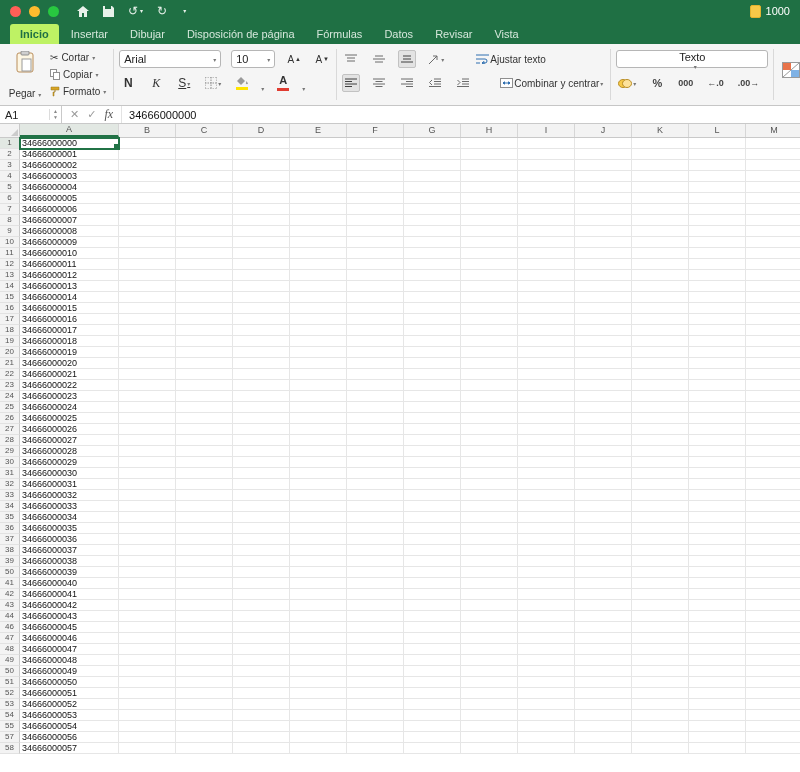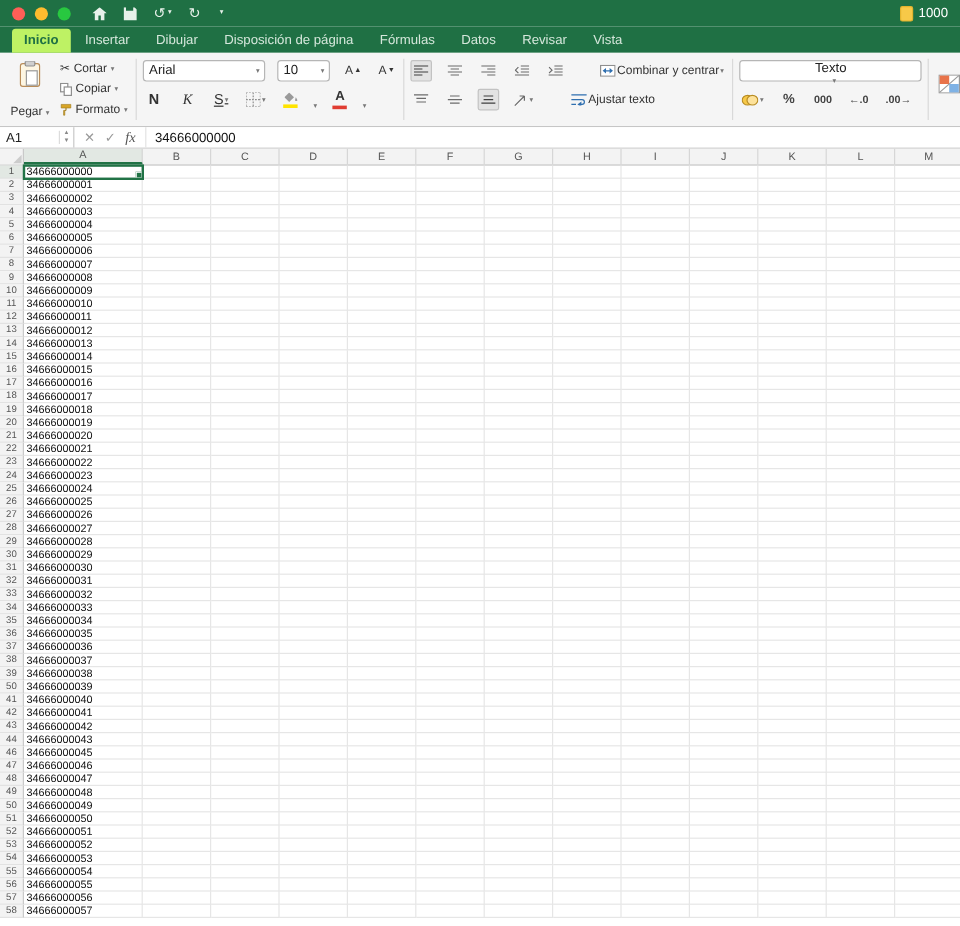--- a/index.html
+++ b/index.html
@@ -204,20 +204,50 @@
         <span class="bar" style="background:#e03c31;"></span>
       </div>
       <span class="car">▾</span>
     </div>
   </div>
 
   <div class="vsep"></div>
 
   <div class="group">
     <div class="grow">
+      <div class="ibtn">
+        <svg width="12" height="10" viewBox="0 0 12 10">
+            <path d="M0 1 H12 M2 4 H10 M2 7 H10" stroke="#6b6b6b" fill="none"></path>
+          </svg>
+      </div>
+      <div class="ibtn">
+        <svg width="12" height="10" viewBox="0 0 12 10">
+            <path d="M2 2 H10 M0 5 H12 M2 8 H10" stroke="#6b6b6b" fill="none"></path>
+          </svg>
+      </div>
+      <div class="ibtn pressed">
+        <svg width="12" height="10" viewBox="0 0 12 10">
+            <path d="M2 2 H10 M2 5 H10 M0 8 H12" stroke="#3f3f3f" fill="none"></path>
+          </svg>
+      </div>
+      <div class="ibtn">
+        <svg width="12" height="11" viewBox="0 0 12 11">
+            <path d="M1 10 L9 2 M9 2 L9 6 M9 2 L5 2" stroke="#6b6b6b" fill="none"></path>
+          </svg>
+        <span class="car">▾</span>
+      </div>
+      <div style="width:8px;"></div>
+      <div class="ibtn">
+        <svg width="13" height="10" viewBox="0 0 13 10">
+            <path d="M0 1 H13 M0 5 H9 a2 2 0 0 1 0 4 H6 M0 9 H4 M6 9 l2 -1.5 v3 Z" stroke="#2f6fb0" fill="none"></path>
+          </svg>
+        <span class="wraplbl">Ajustar texto</span>
+      </div>
+    </div>
+    <div class="grow">
       <div class="ibtn pressed">
         <svg width="12" height="10" viewBox="0 0 12 10">
             <path d="M0 1 H12 M0 3.5 H7 M0 6 H12 M0 8.5 H7" stroke="#3f3f3f" fill="none"></path>
           </svg>
       </div>
       <div class="ibtn">
         <svg width="12" height="10" viewBox="0 0 12 10">
             <path d="M0 1 H12 M2.5 3.5 H9.5 M0 6 H12 M2.5 8.5 H9.5" stroke="#6b6b6b" fill="none"></path>
           </svg>
       </div>
@@ -237,50 +267,20 @@
           </svg>
       </div>
       <div style="width:6px;"></div>
       <div class="ibtn">
         <svg width="13" height="10" viewBox="0 0 13 10">
             <rect x="0.5" y="0.5" width="12" height="9" fill="#fff" stroke="#8f8f8f"></rect>
             <path d="M3 5 H10 M3 5 l1.5 -1.2 v2.4 Z M10 5 l-1.5 -1.2 v2.4 Z" stroke="#2f6fb0" fill="#2f6fb0"></path>
           </svg>
         <span class="wraplbl">Combinar y centrar</span>
         <span class="car">▾</span>
-      </div>
-    </div>
-    <div class="grow">
-      <div class="ibtn">
-        <svg width="12" height="10" viewBox="0 0 12 10">
-            <path d="M0 1 H12 M2 4 H10 M2 7 H10" stroke="#6b6b6b" fill="none"></path>
-          </svg>
-      </div>
-      <div class="ibtn">
-        <svg width="12" height="10" viewBox="0 0 12 10">
-            <path d="M2 2 H10 M0 5 H12 M2 8 H10" stroke="#6b6b6b" fill="none"></path>
-          </svg>
-      </div>
-      <div class="ibtn pressed">
-        <svg width="12" height="10" viewBox="0 0 12 10">
-            <path d="M2 2 H10 M2 5 H10 M0 8 H12" stroke="#3f3f3f" fill="none"></path>
-          </svg>
-      </div>
-      <div class="ibtn">
-        <svg width="12" height="11" viewBox="0 0 12 11">
-            <path d="M1 10 L9 2 M9 2 L9 6 M9 2 L5 2" stroke="#6b6b6b" fill="none"></path>
-          </svg>
-        <span class="car">▾</span>
-      </div>
-      <div style="width:8px;"></div>
-      <div class="ibtn">
-        <svg width="13" height="10" viewBox="0 0 13 10">
-            <path d="M0 1 H13 M0 5 H9 a2 2 0 0 1 0 4 H6 M0 9 H4 M6 9 l2 -1.5 v3 Z" stroke="#2f6fb0" fill="none"></path>
-          </svg>
-        <span class="wraplbl">Ajustar texto</span>
       </div>
     </div>
   </div>
 
   <div class="vsep"></div>
 
   <div class="group">
     <div class="grow">
       <div class="combo" style="width:152px;flex-direction:column;">
         <span>Texto</span>
@@ -1226,36 +1226,20 @@
         <div class="cell"></div>
         <div class="cell"></div>
         <div class="cell"></div>
         <div class="cell"></div>
         <div class="cell"></div>
         <div class="cell"></div>
         <div class="cell"></div>
         <div class="cell"></div>
       </div>
       <div class="row">
-        <div class="rowh">56</div>
-        <div class="cell col-a">34666000055</div>
-        <div class="cell"></div>
-        <div class="cell"></div>
-        <div class="cell"></div>
-        <div class="cell"></div>
-        <div class="cell"></div>
-        <div class="cell"></div>
-        <div class="cell"></div>
-        <div class="cell"></div>
-        <div class="cell"></div>
-        <div class="cell"></div>
-        <div class="cell"></div>
-        <div class="cell"></div>
-      </div>
-      <div class="row">
         <div class="rowh">57</div>
         <div class="cell col-a">34666000056</div>
         <div class="cell"></div>
         <div class="cell"></div>
         <div class="cell"></div>
         <div class="cell"></div>
         <div class="cell"></div>
         <div class="cell"></div>
         <div class="cell"></div>
         <div class="cell"></div>

